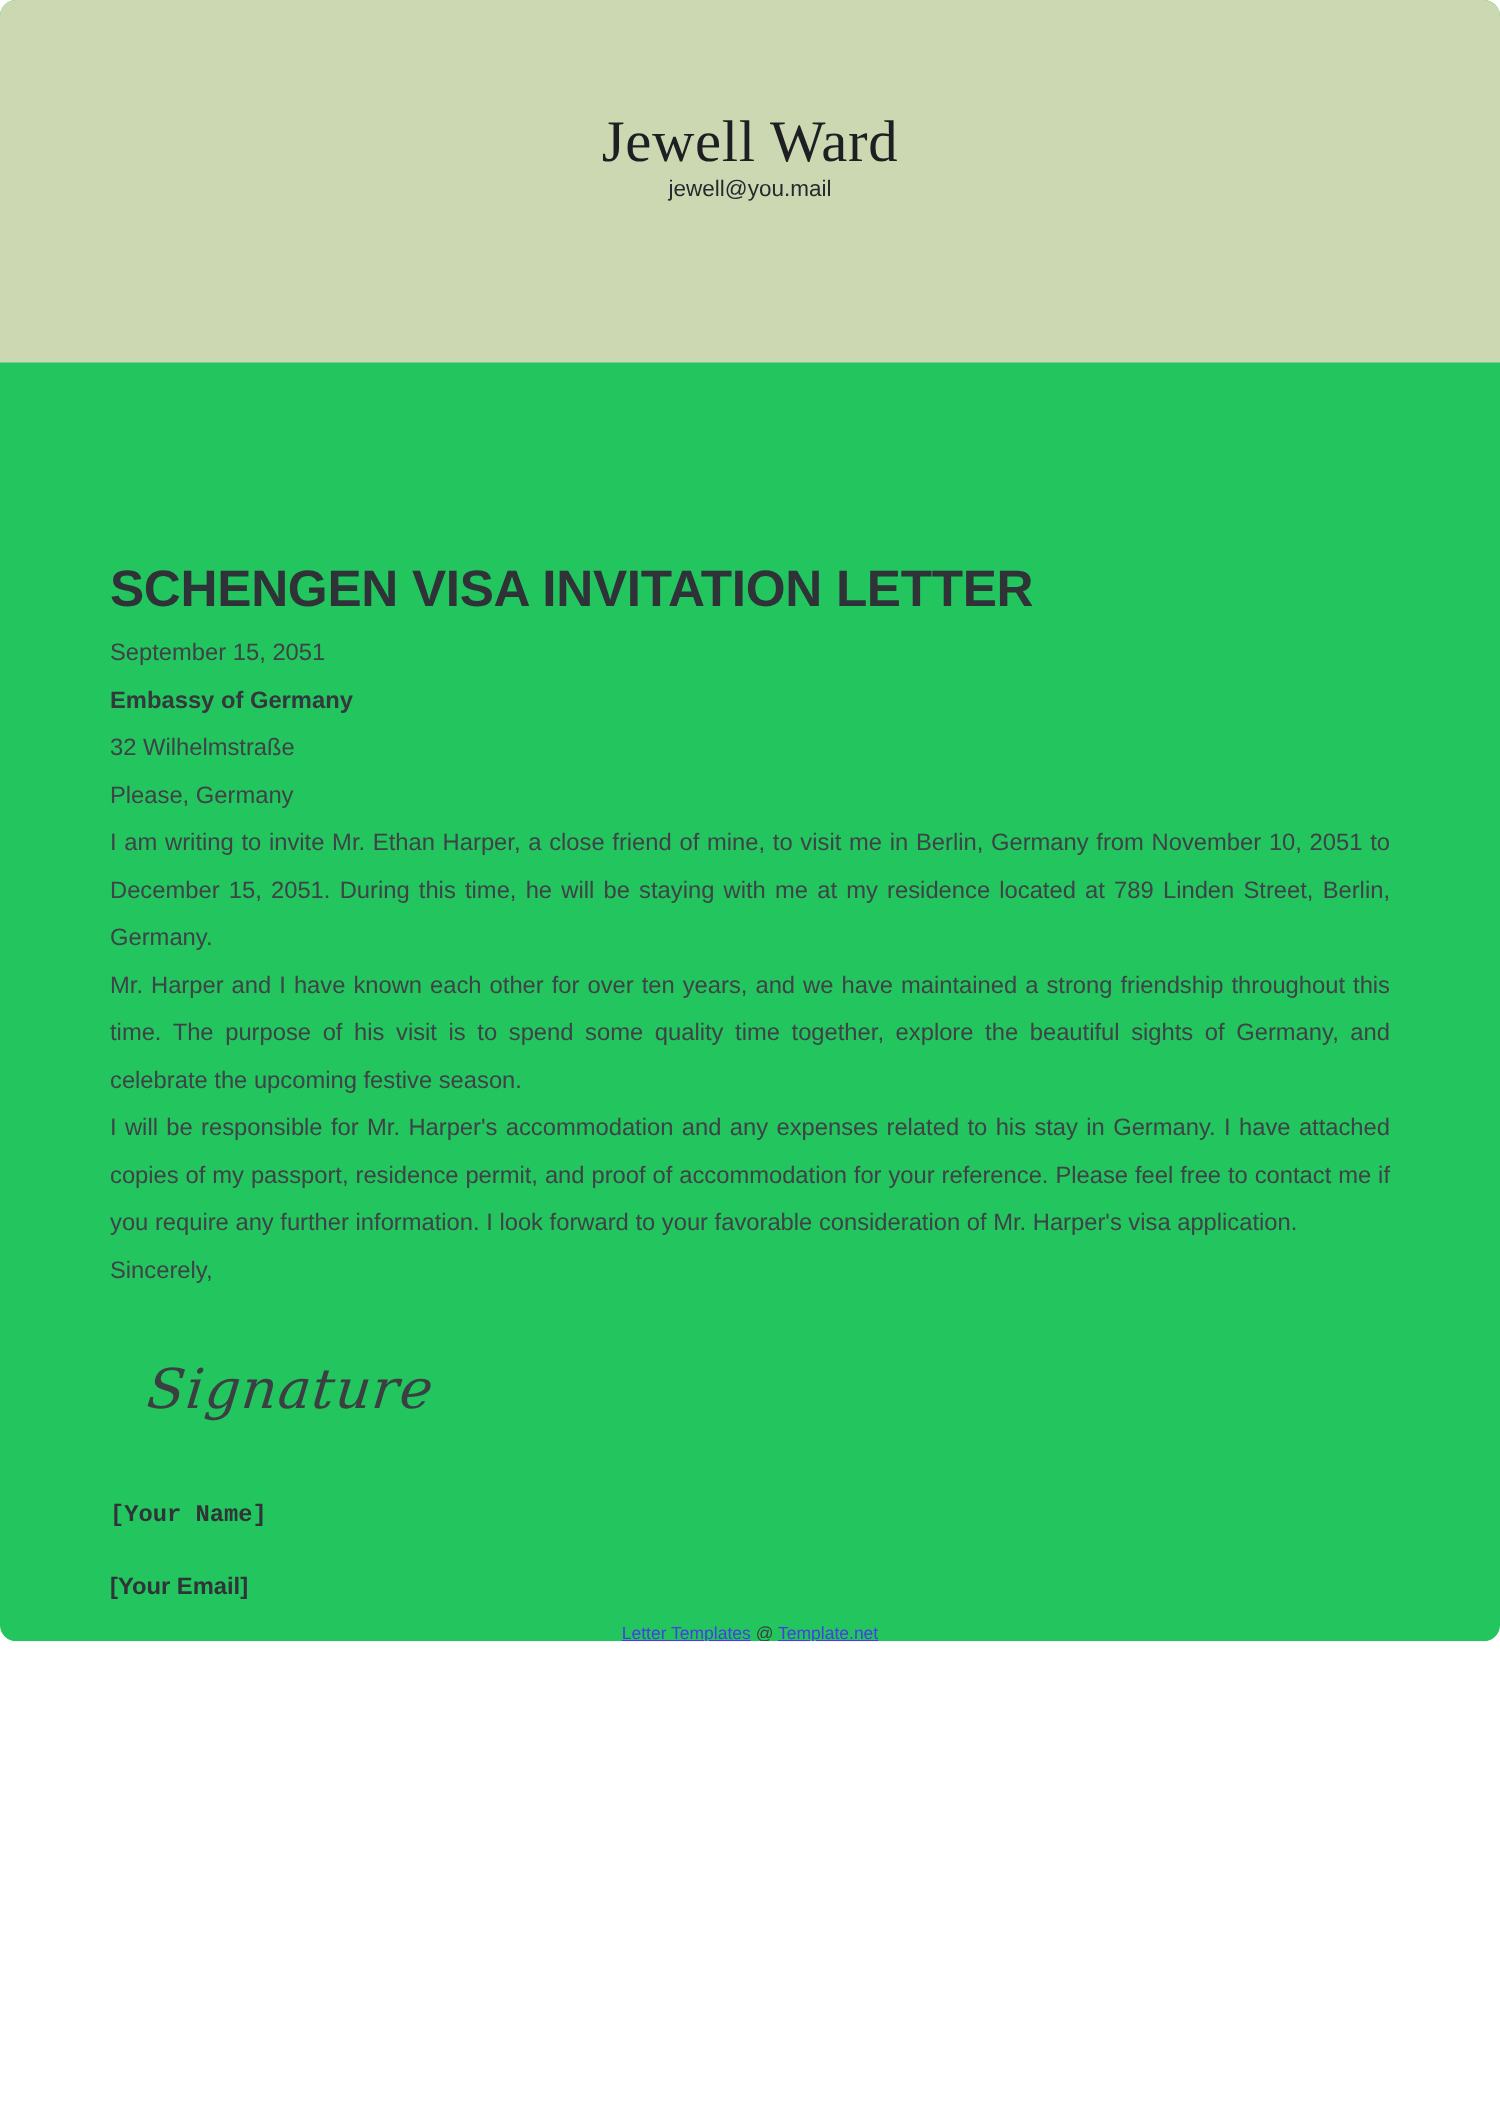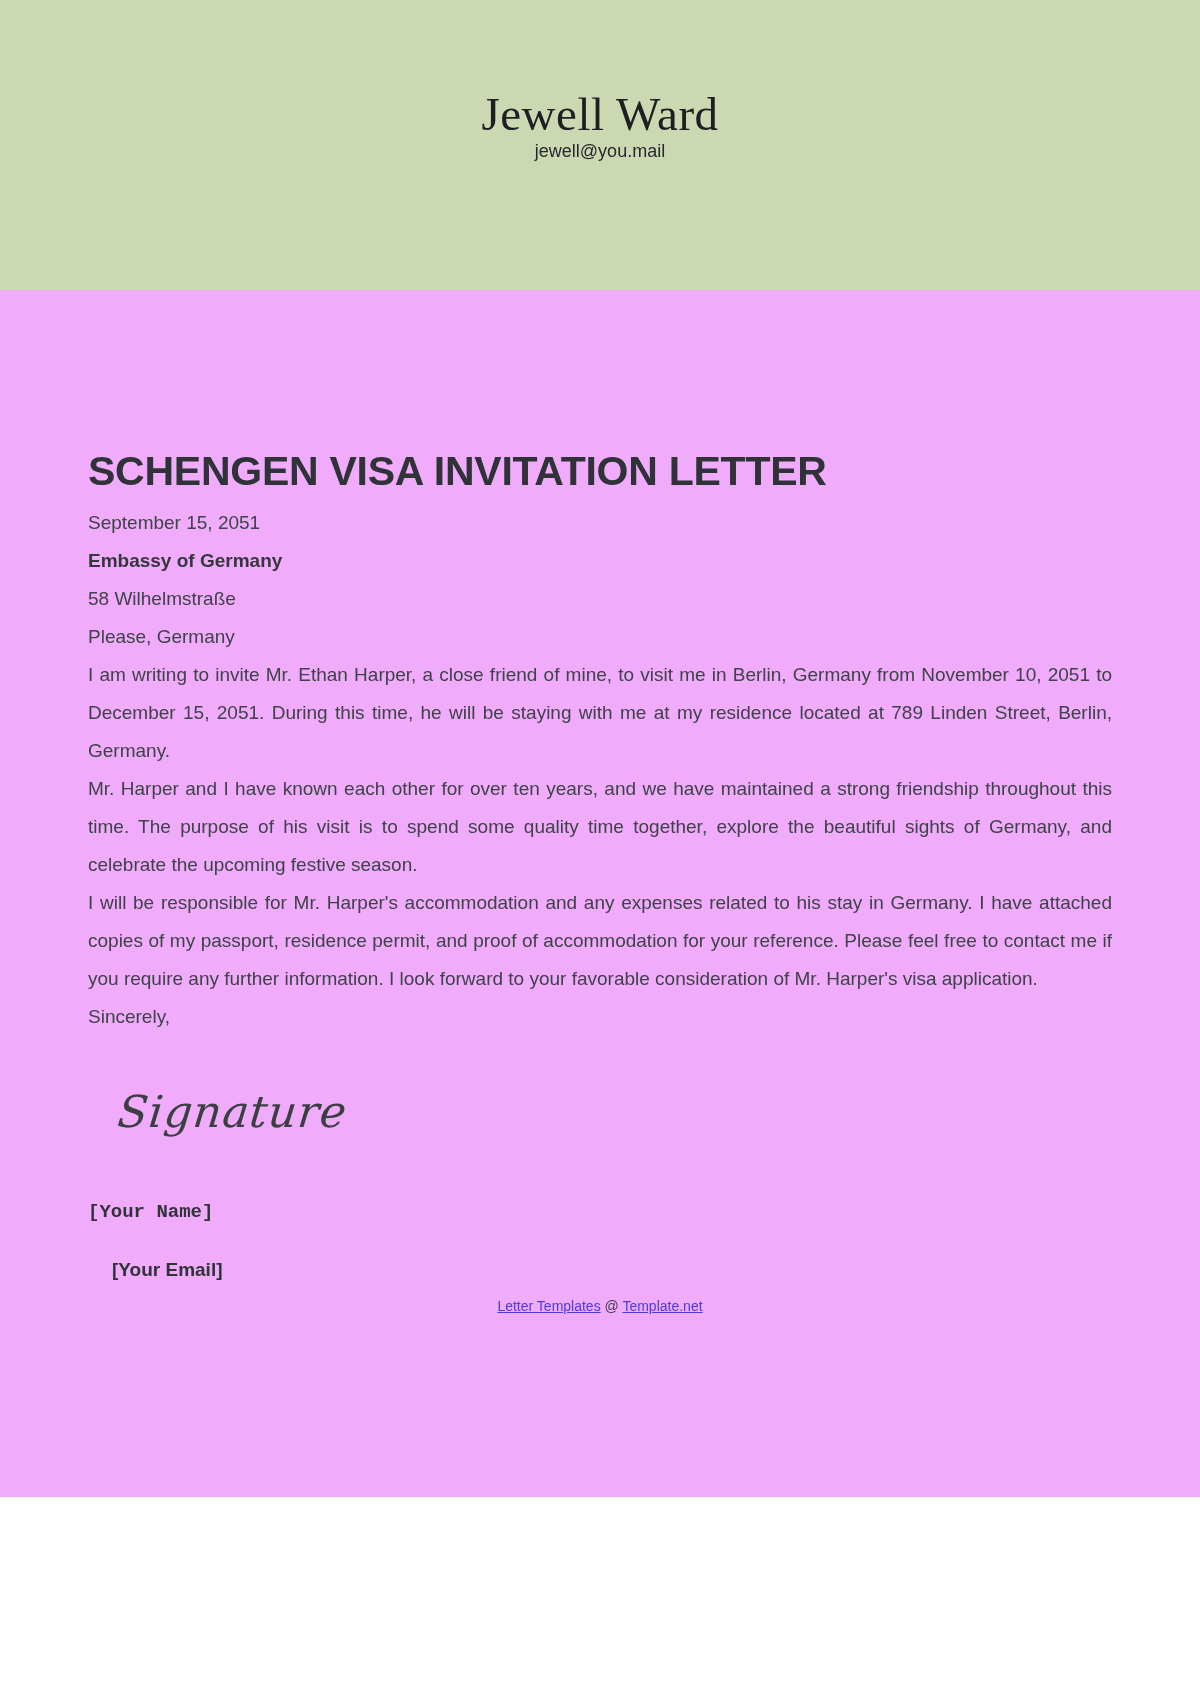--- a/index.html
+++ b/index.html
@@ -1,22 +1,23 @@
 <!DOCTYPE html>
 <html><head>
 <meta charset="utf-8">
 <style>
   html, body { margin: 0; padding: 0; background: #ffffff; }
   .page {
     width: 1200px;
-    height: 1497px;
-    background: #f0abfc;
+    height: 1313px;
+    background: #22c55e;
     position: relative;
     overflow: hidden;
     font-family: "Liberation Sans", "DejaVu Sans", sans-serif;
+    border-radius: 13px;
   }
 
   
   .header {
     height: 290px;
     background: #ccd8b1;
     text-align: center;
     box-sizing: border-box;
     padding-top: 88px;
   }
@@ -76,21 +77,20 @@
     font-weight: 700;
     color: #303337;
     font-family: Liberation Mono, monospace;
   }
   .your-email {
     margin-top: 34px;
     font-size: 19px;
     line-height: 24px;
     font-weight: 700;
     color: #303337;
-    margin-left: 24px;
   }
 
   
   .footer {
     margin-top: 12px;
     text-align: center;
     font-size: 14px;
     line-height: 24px;
     color: #3a3d40;
   }
@@ -110,21 +110,21 @@
     <div class="person-email">jewell@you.mail</div>
   </div>
 
   <div class="content">
 
     <h1 class="doc-title">SCHENGEN VISA INVITATION LETTER</h1>
 
     <div class="letter-body">
       <p>September 15, 2051</p>
       <p class="bold">Embassy of Germany</p>
-      <p>58 Wilhelmstraße</p>
+      <p>32 Wilhelmstraße</p>
       <p>Please, Germany</p>
       <p class="justify">I am writing to invite Mr. Ethan Harper, a close friend of mine, to visit me in Berlin, Germany from November 10, 2051 to December 15, 2051. During this time, he will be staying with me at my residence located at 789 Linden Street, Berlin, Germany.</p>
       <p class="justify">Mr. Harper and I have known each other for over ten years, and we have maintained a strong friendship throughout this time. The purpose of his visit is to spend some quality time together, explore the beautiful sights of Germany, and celebrate the upcoming festive season.</p>
       <p class="justify">I will be responsible for Mr. Harper's accommodation and any expenses related to his stay in Germany. I have attached copies of my passport, residence permit, and proof of accommodation for your reference. Please feel free to contact me if you require any further information. I look forward to your favorable consideration of Mr. Harper's visa application.</p>
       <p>Sincerely,</p>
     </div>
 
     <div class="signature-row">
       <span class="signature-script">Signature</span>
     </div>

